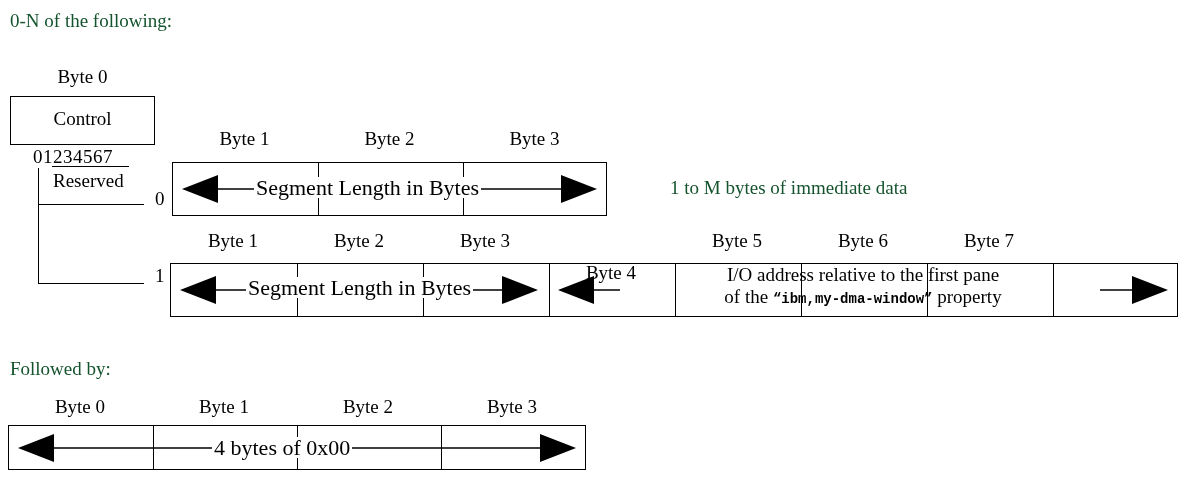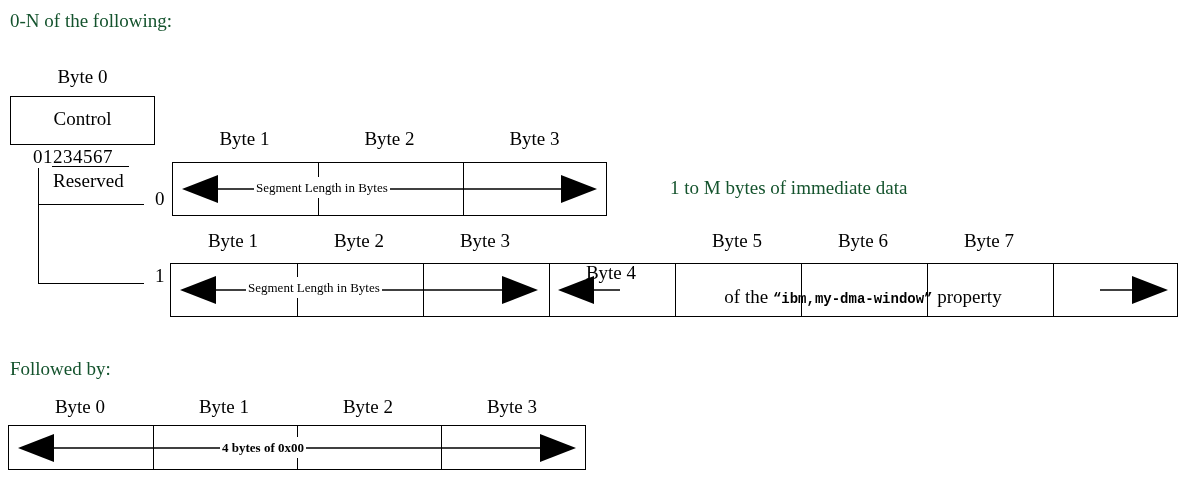--- a/index.html
+++ b/index.html
@@ -91,21 +91,21 @@
   #row2-box{left:170px;top:263px;width:1008px;height:54px;}
   #row3-box{left:8px;top:425px;width:578px;height:45px;}
 
   
   .arrowsvg{position:absolute;overflow:visible;}
 
   
   .overlay{
     position:absolute;
     background:#ffffff;
-    font-size:13px;
+    font-size:22px;
     line-height:21px;
     white-space:nowrap;
     padding:0 2px;
   }
   .overlay2{
     position:absolute;
     background:transparent;
     font-size:19px;
     line-height:22px;
     white-space:nowrap;
@@ -182,21 +182,21 @@
 <svg class="arrowsvg" style="left:548px;top:263px;" width="630" height="54" viewBox="0 0 630 54">
   <line x1="18" y1="27" x2="72" y2="27" stroke="#000" stroke-width="1.6"></line>
   <polygon points="10,27 46,13 46,41" fill="#000"></polygon>
   <line x1="552" y1="27" x2="612" y2="27" stroke="#000" stroke-width="1.6"></line>
   <polygon points="620,27 584,13 584,41" fill="#000"></polygon>
 </svg>
 
 <div class="abs overlay seg-label" style="left:246px;top:277px;">Segment Length in Bytes</div>
 
 <div class="abs overlay2" style="left:626px;top:264px;width:474px;">
-  <br>
+  <span>I/O address relative to the first pane</span><br>
   <span>of the </span><span class="mono">“ibm,my-dma-window”</span><span> property</span>
 </div>
 
 <div class="abs txt heading" style="left:10px;top:358px;">Followed by:</div>
 
 <div class="abs byte-label" style="left:8px;top:396px;width:144px;">Byte 0</div>
 <div class="abs byte-label" style="left:152px;top:396px;width:144px;">Byte 1</div>
 <div class="abs byte-label" style="left:296px;top:396px;width:144px;">Byte 2</div>
 <div class="abs byte-label" style="left:440px;top:396px;width:144px;">Byte 3</div>
 
@@ -205,13 +205,13 @@
   <div class="vdiv" style="left:288px;"></div>
   <div class="vdiv" style="left:432px;"></div>
 </div>
 
 <svg class="arrowsvg" style="left:8px;top:425px;" width="578" height="45" viewBox="0 0 578 45">
   <line x1="18" y1="23" x2="560" y2="23" stroke="#000" stroke-width="1.6"></line>
   <polygon points="10,23 46,9 46,37" fill="#000"></polygon>
   <polygon points="568,23 532,9 532,37" fill="#000"></polygon>
 </svg>
 
-<div class="abs overlay seg-label" style="left:220px;top:437px;font-weight:bold;">4 bytes of 0x00</div>
+<div class="abs overlay seg-label" style="left:212px;top:437px;">4 bytes of 0x00</div>
 
 </body></html>

